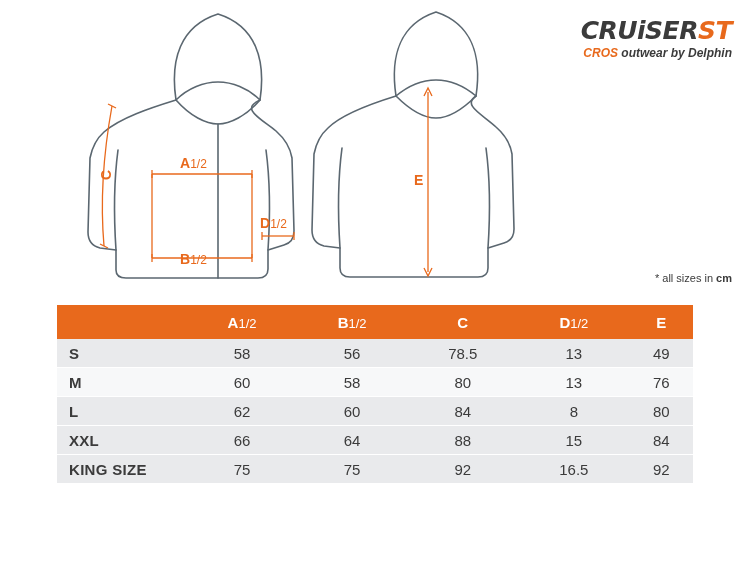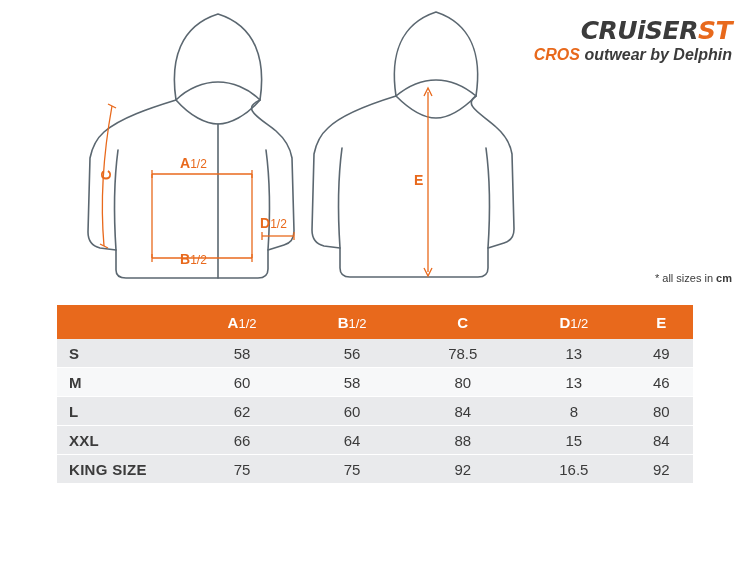--- a/index.html
+++ b/index.html
@@ -34,21 +34,21 @@
     font-style: italic;
     font-size: 25px;
     letter-spacing: -0.5px;
     color: #3b3b3b;
   }
   .logo-main .st {
     color: #e8691c;
   }
   .logo-sub {
     margin-top: 4px;
-    font-size: 16px;
+    font-size: 12px;
     font-weight: bold;
     font-style: italic;
     color: #3b3b3b;
     letter-spacing: 0px;
   }
   .logo-sub .cros {
     color: #e8691c;
   }
 
   
@@ -232,21 +232,21 @@
         <td>78.5</td>
         <td>13</td>
         <td>49</td>
       </tr>
       <tr class="even">
         <td class="lbl">M</td>
         <td>60</td>
         <td>58</td>
         <td>80</td>
         <td>13</td>
-        <td>46</td>
+        <td>76</td>
       </tr>
       <tr class="odd">
         <td class="lbl">L</td>
         <td>62</td>
         <td>60</td>
         <td>84</td>
         <td>8</td>
         <td>80</td>
       </tr>
       <tr class="odd">

